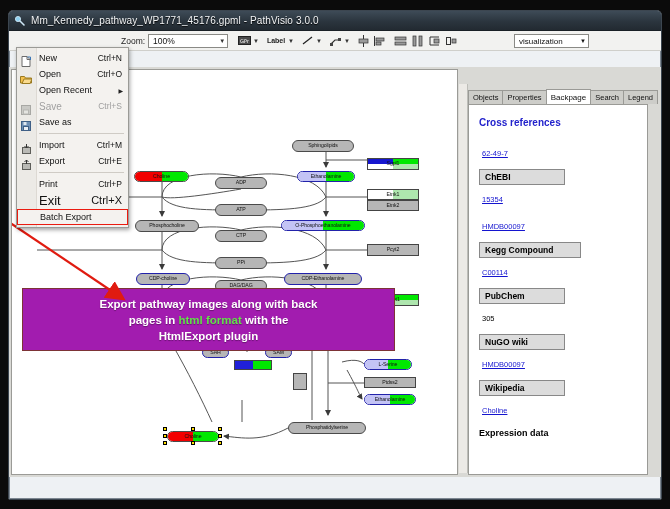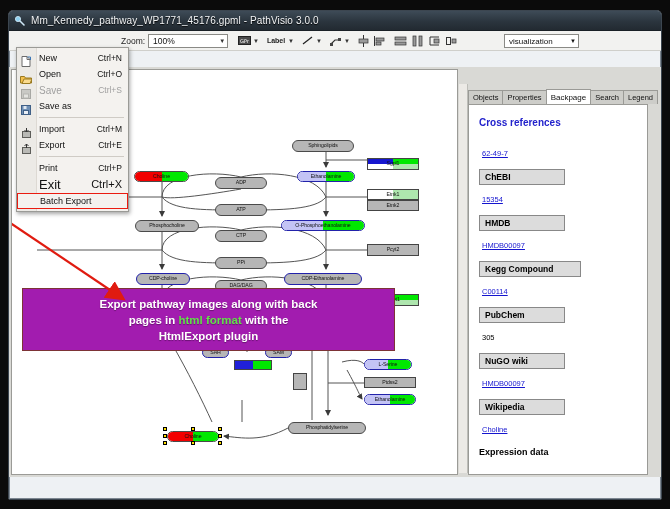--- a/index.html
+++ b/index.html
@@ -78,21 +78,21 @@
     padding:0 2px 0 4px; margin-right:8px;
   }
   .tb-combo .caret { font-size:6px; color:#333; }
   .tb-btn {
     width:15px;height:15px;display:flex;align-items:center;justify-content:center;
     margin:0 1px;
   }
   .tb-caret { font-size:6px; color:#333; margin-right:5px; }
   .tb-text { font-size:7px;color:#222;font-weight:bold; }
   #vis-combo {
-    position:absolute; right:82px; top:3px;
+    position:absolute; right:72px; top:3px;
     width:75px; height:14px; background:#fff;
     border:1px solid #8a8a86; font-size:8px; color:#111;
     display:flex; align-items:center; justify-content:space-between;
     padding:0 2px 0 4px;
   }
   
   #main {
     position:absolute; left:0; right:0; top:56px; bottom:22px;
     display:flex;
     background:#d9d9d5;
@@ -586,21 +586,20 @@
       <div id="panel-vscroll"></div>
 
       <div id="panel-body">
         <div id="crossref-title">Cross references</div>
 
         <a class="xref-val" href="#">62-49-7</a><br>
 
         <div class="xref-head">ChEBI</div>
         <a class="xref-val" href="#">15354</a><br>
 
-        <div class="xref-head">HMDB</div>
         <a class="xref-val" href="#">HMDB00097</a><br>
 
         <div class="xref-head" style="width:102px">Kegg Compound</div>
         <a class="xref-val" href="#">C00114</a><br>
 
         <div class="xref-head">PubChem</div>
         <span class="xref-val plain">305</span><br>
 
         <div class="xref-head">NuGO wiki</div>
         <a class="xref-val" href="#">HMDB00097</a><br>
@@ -631,20 +630,24 @@
     <div class="fm-row" style="position:relative;display:flex;align-items:center;height:16px;padding-left:22px">
       <span style="position:absolute;left:3px;top:4px">
         <svg width="12" height="9">
               <path d="M.5 1.5h4l1 1.5h6v5h-11z" fill="#f5c14e" stroke="#9a7a21"></path>
               <path d="M2 8.5 L4 4 h8 l-2 4.5z" fill="#fadb8e" stroke="#9a7a21"></path>
             </svg></span>
       <span style="font-size:9px;color:#111;flex:1">Open</span>
       <span style="font-size:8.5px;color:#111;padding-right:6px">Ctrl+O</span>
     </div>
 
+    <div class="fm-row" style="position:relative;display:flex;align-items:center;height:16px;padding-left:22px">
+      <span style="font-size:9px;color:#111;flex:1">Open Recent</span>
+      <span style="font-size:6px;color:#222;padding-right:5px">▶</span>
+    </div>
 
     <div class="fm-row" style="position:relative;display:flex;align-items:center;height:16px;padding-left:22px">
       <span style="position:absolute;left:4px;top:3px">
         <svg width="10" height="10">
               <rect x=".5" y=".5" width="9" height="9" fill="#c9c9c5" stroke="#a8a8a4"></rect>
               <rect x="2.5" y="5" width="5" height="4" fill="#e4e4e0" stroke="#b6b6b2"></rect>
             </svg></span>
       <span style="font-size:10px;color:#a0a0a0;flex:1">Save</span>
       <span style="font-size:8.5px;color:#a0a0a0;padding-right:6px">Ctrl+S</span>
     </div>

